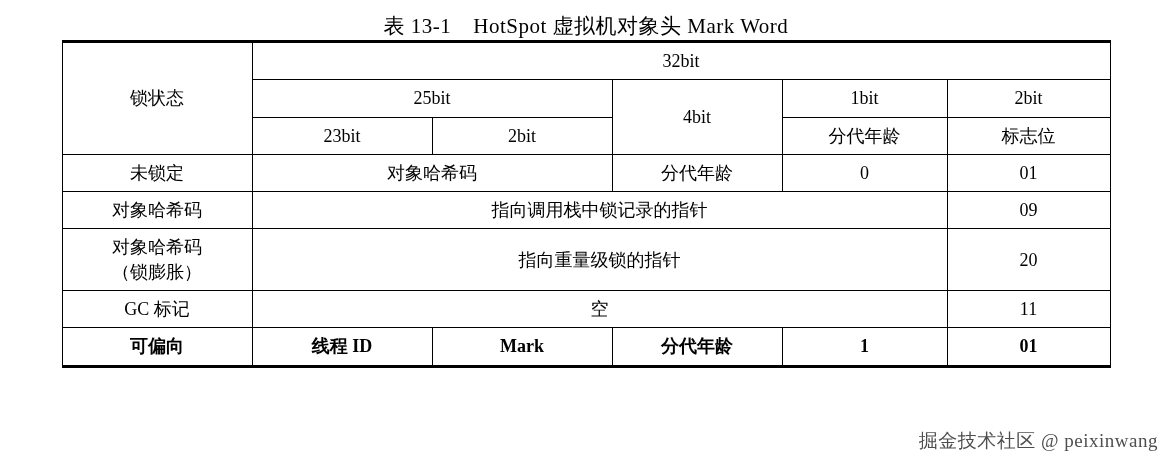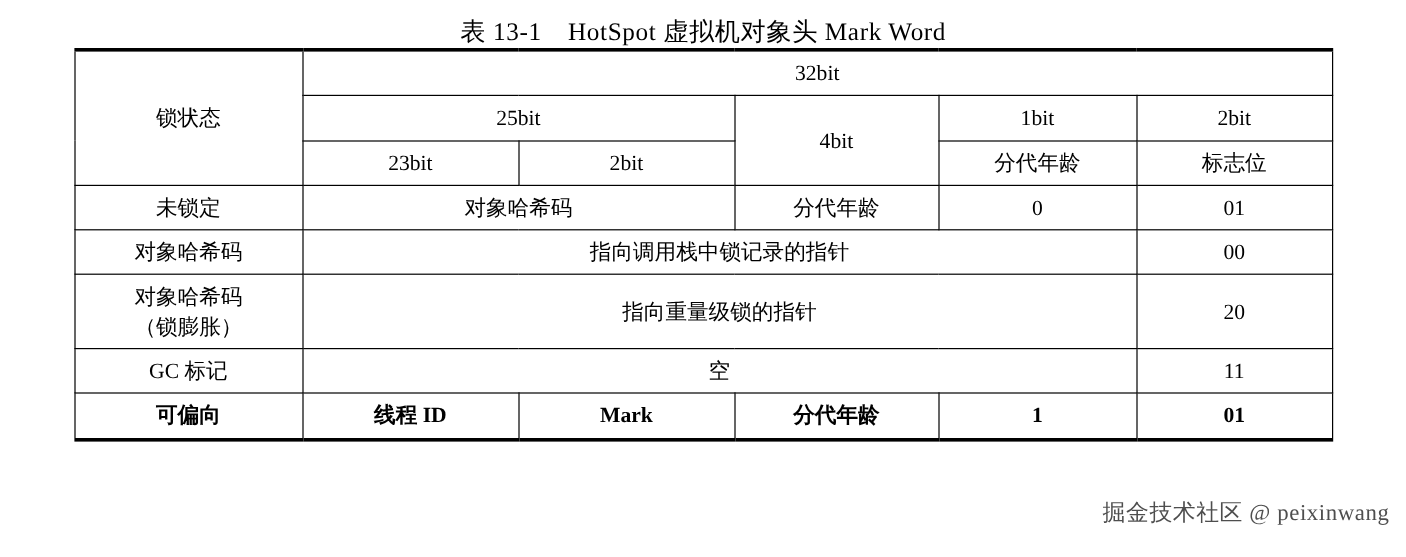--- a/index.html
+++ b/index.html
@@ -58,21 +58,21 @@
   }
   td.right-edge {
     border-right: 3px solid #000000;
   }
   .two-line {
     line-height: 1.3;
   }
   .watermark {
     position: absolute;
     right: 14px;
-    bottom: 24px;
+    bottom: 10px;
     font-size: 19px;
     color: #3f3f3f;
     font-family: "Liberation Serif", "DejaVu Serif", serif;
     letter-spacing: 0.5px;
     opacity: 0.92;
   }
 </style>
 </head>
 <body>
 
@@ -113,21 +113,21 @@
         <td class="left-edge">未锁定</td>
         <td colspan="2">对象哈希码</td>
         <td>分代年龄</td>
         <td>0</td>
         <td class="right-edge">01</td>
       </tr>
 
       <tr>
         <td class="left-edge">对象哈希码</td>
         <td colspan="4">指向调用栈中锁记录的指针</td>
-        <td class="right-edge">00</td>
+        <td class="right-edge">09</td>
       </tr>
 
       <tr>
         <td class="left-edge two-line">
           <div>对象哈希码</div>
           <div>（锁膨胀）</div>
         </td>
         <td colspan="4">指向重量级锁的指针</td>
         <td class="right-edge">20</td>
       </tr>

